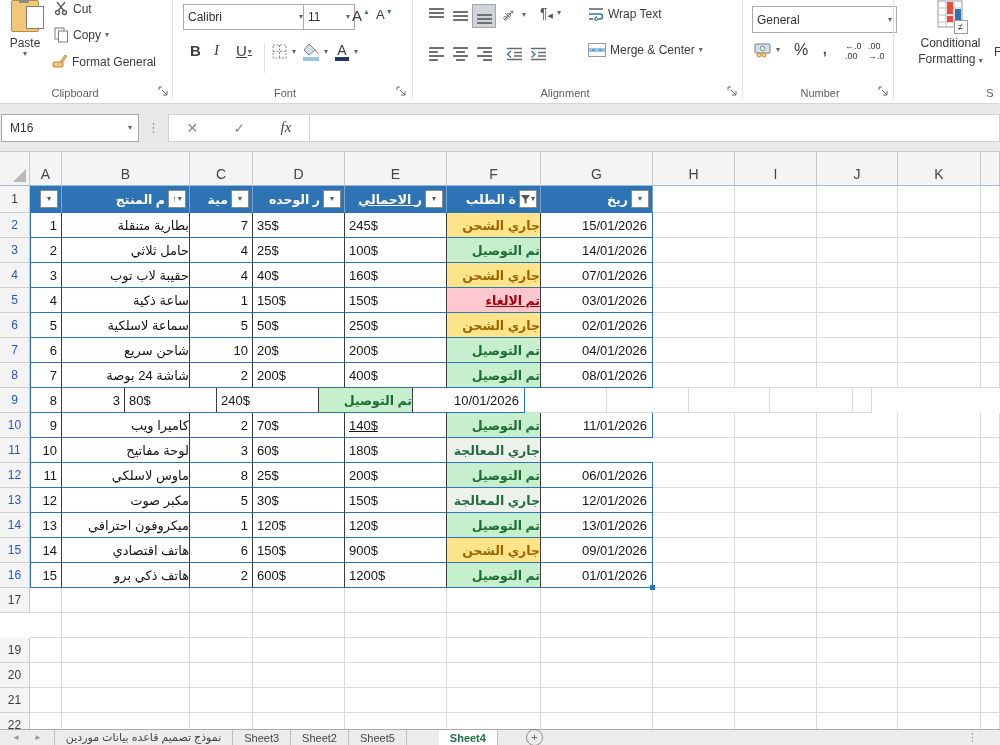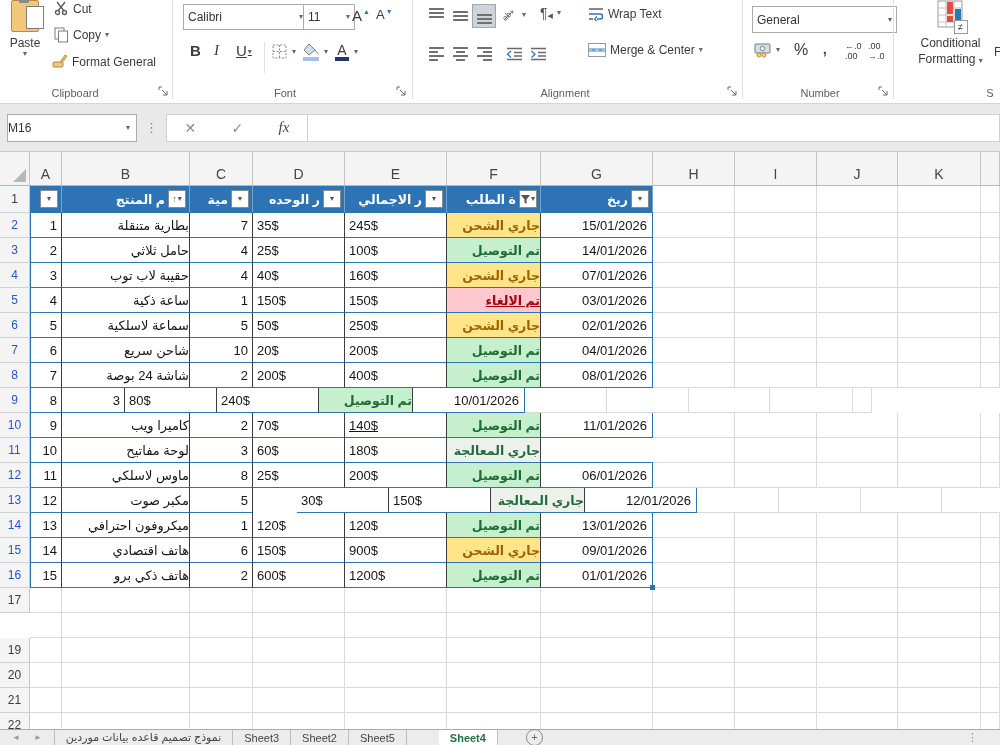--- a/index.html
+++ b/index.html
@@ -23,21 +23,21 @@
   #paste .lbl{font-size:12px;margin-top:4px;color:#3b3b3b;}
   .lines{display:inline-flex;flex-direction:column;gap:2px;width:15px;}
   .lines i{height:2px;background:#707070;display:block;border-radius:0.5px;}
   .lines i.sh{width:9px;} .lines i.shc{width:9px;margin:0 auto;} .lines i.shr{width:9px;margin-left:auto;}
   .albtn{position:absolute;width:22px;height:22px;display:flex;align-items:center;justify-content:center;border:1px solid transparent;cursor:pointer;}
   .albtn.active{background:#cfd4da;border-color:#9fa6ad;}
   .fontbtn{position:absolute;display:flex;align-items:flex-end;gap:1px;font-size:15px;color:#3b3b3b;cursor:pointer;}
   .colorbar{position:absolute;left:1px;right:1px;bottom:0px;height:4px;}
   
   #fbar{height:47px;flex:0 0 47px;background:#e9e9e9;display:flex;align-items:center;position:relative;border-bottom:1px solid #c8c8c8;}
-  #namebox{width:128px;height:26px;background:#fff;border:1px solid #ababab;margin-left:7px;display:flex;align-items:center;font-size:12px;justify-content:space-between;cursor:pointer;}
+  #namebox{width:128px;height:26px;background:#fff;border:1px solid #ababab;margin-left:1px;display:flex;align-items:center;font-size:12px;padding-left:8px;justify-content:space-between;cursor:pointer;}
   #namebox .car{padding-right:6px;}
   .vdots{color:#8a8a8a;font-size:13px;letter-spacing:0;margin:0 8px;user-select:none;}
   #fxbox{width:140px;height:26px;background:#fff;border:1px solid #d0d0d0;display:flex;align-items:center;justify-content:space-around;font-size:14px;color:#8a8a8a;}
   #fxbox .fx{font-family:"Liberation Serif","DejaVu Serif",serif;font-style:italic;color:#444;font-size:15px;}
   #finput{flex:1;height:26px;background:#fff;border:1px solid #d0d0d0;border-left:none;margin-right:0;}
   
   #colheads{height:33px;flex:0 0 33px;display:flex;background:#f4f4f4;border-bottom:1px solid #9abdde;}
   .chead{border-right:1px solid #c6c6c6;display:flex;align-items:flex-end;justify-content:center;font-size:14px;color:#444;padding-bottom:3px;box-sizing:border-box;}
   .chead.corner{position:relative;}
   .chead.corner:after{content:"";position:absolute;right:3px;bottom:3px;border-style:solid;border-width:0 0 13px 13px;border-color:transparent transparent #b8b8b8 transparent;}
@@ -401,21 +401,21 @@
             <span class="car">▾</span>
           </span>
         </div>
         <div class="hcell" style="flex: 0 0 92px; width: 92px;">
           <span style="direction: rtl;">ر الوحده</span>
           <span class="fbtn">
             <span class="car">▾</span>
           </span>
         </div>
         <div class="hcell" style="flex: 0 0 102px; width: 102px;">
-          <span style="direction: rtl;">ر الاجمالي</span>
+          <span style="direction: rtl; text-decoration: underline;">ر الاجمالي</span>
           <span class="fbtn">
             <span class="car">▾</span>
           </span>
         </div>
         <div class="hcell" style="flex: 0 0 94px; width: 94px;">
           <span style="direction: rtl;">ة الطلب</span>
           <span class="fbtn">
             <svg width="9" height="9" viewBox="0 0 9 9">
               <path d="M0 0 H9 L5.5 4.5 V9 L3.5 7.5 V4.5 Z" fill="#555"></path>
             </svg>
@@ -596,21 +596,21 @@
         <div class="cell empty" style="flex: 0 0 82px; width: 82px;"></div>
         <div class="cell empty" style="flex: 0 0 81px; width: 81px;"></div>
         <div class="cell empty" style="flex: 0 0 83px; width: 83px;"></div>
         <div class="cell empty" style="flex: 0 0 19px; width: 19px;"></div>
       </div>
       <div class="grow">
         <div class="gut blue" style="flex: 0 0 30px; width: 30px;">13</div>
         <div class="cell tcell first num" style="flex: 0 0 32px; width: 32px;">12</div>
         <div class="cell tcell prod" style="flex: 0 0 128px; width: 128px;">مكبر صوت</div>
         <div class="cell tcell num" style="flex: 0 0 63px; width: 63px;">5</div>
-        <div class="cell tcell money" style="flex: 0 0 92px; width: 92px; margin-left: 44px;">30$</div>
+        <div class="cell tcell money" style="flex: 0 0 92px; width: 92px;">30$</div>
         <div class="cell tcell money" style="flex: 0 0 102px; width: 102px;">150$</div>
         <div class="cell tcell status" style="flex: 0 0 94px; width: 94px; background: rgb(237, 241, 236); color: rgb(36, 107, 63);">جاري المعالجة</div>
         <div class="cell tcell last date" style="flex: 0 0 112px; width: 112px;">12/01/2026</div>
         <div class="cell empty" style="flex: 0 0 82px; width: 82px;"></div>
         <div class="cell empty" style="flex: 0 0 82px; width: 82px;"></div>
         <div class="cell empty" style="flex: 0 0 81px; width: 81px;"></div>
         <div class="cell empty" style="flex: 0 0 83px; width: 83px;"></div>
         <div class="cell empty" style="flex: 0 0 19px; width: 19px;"></div>
       </div>
       <div class="grow">

